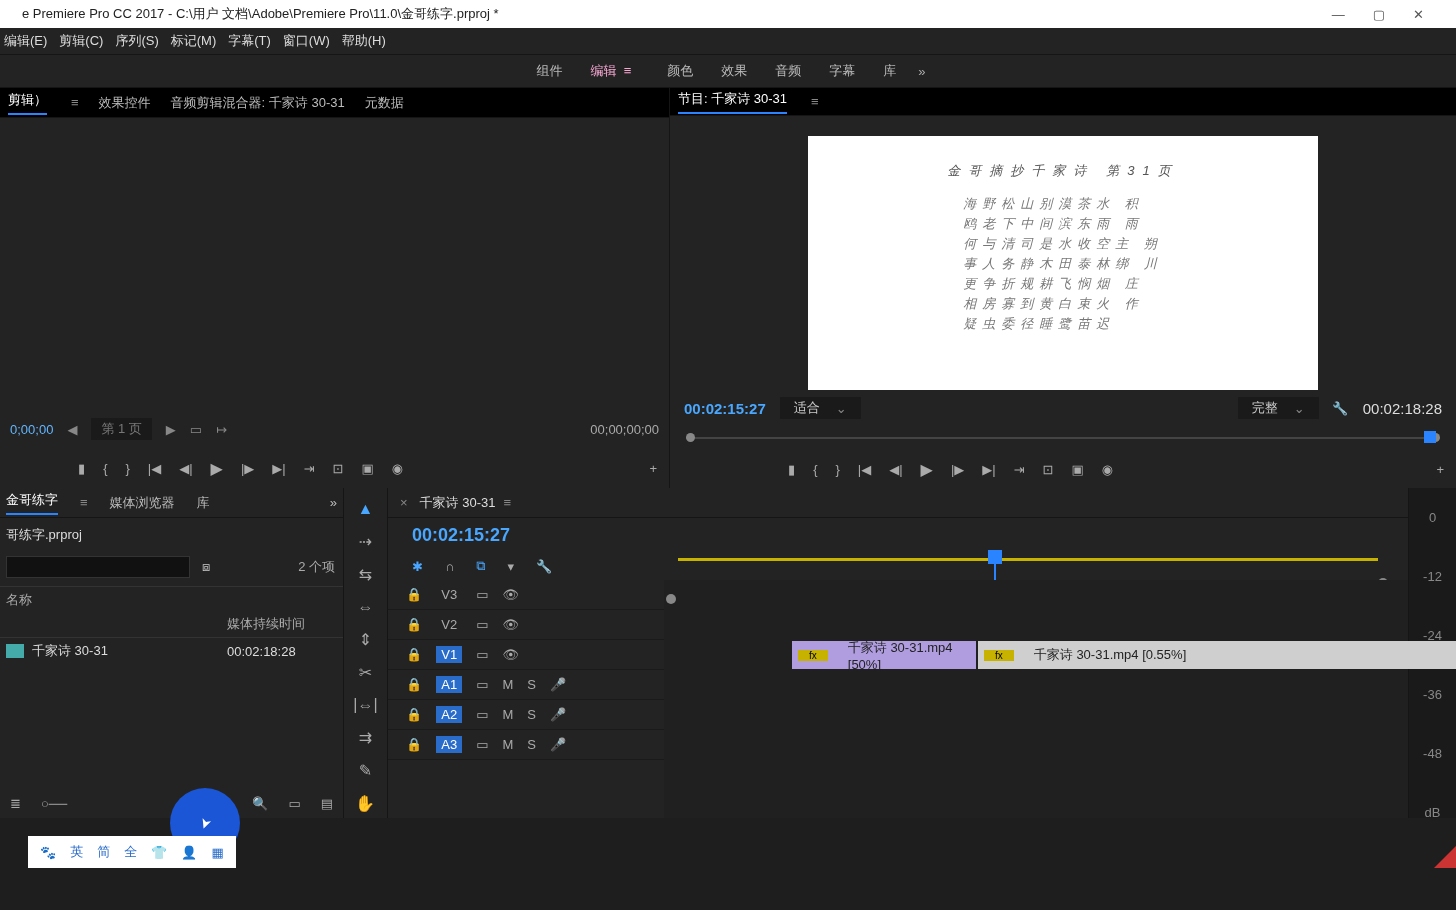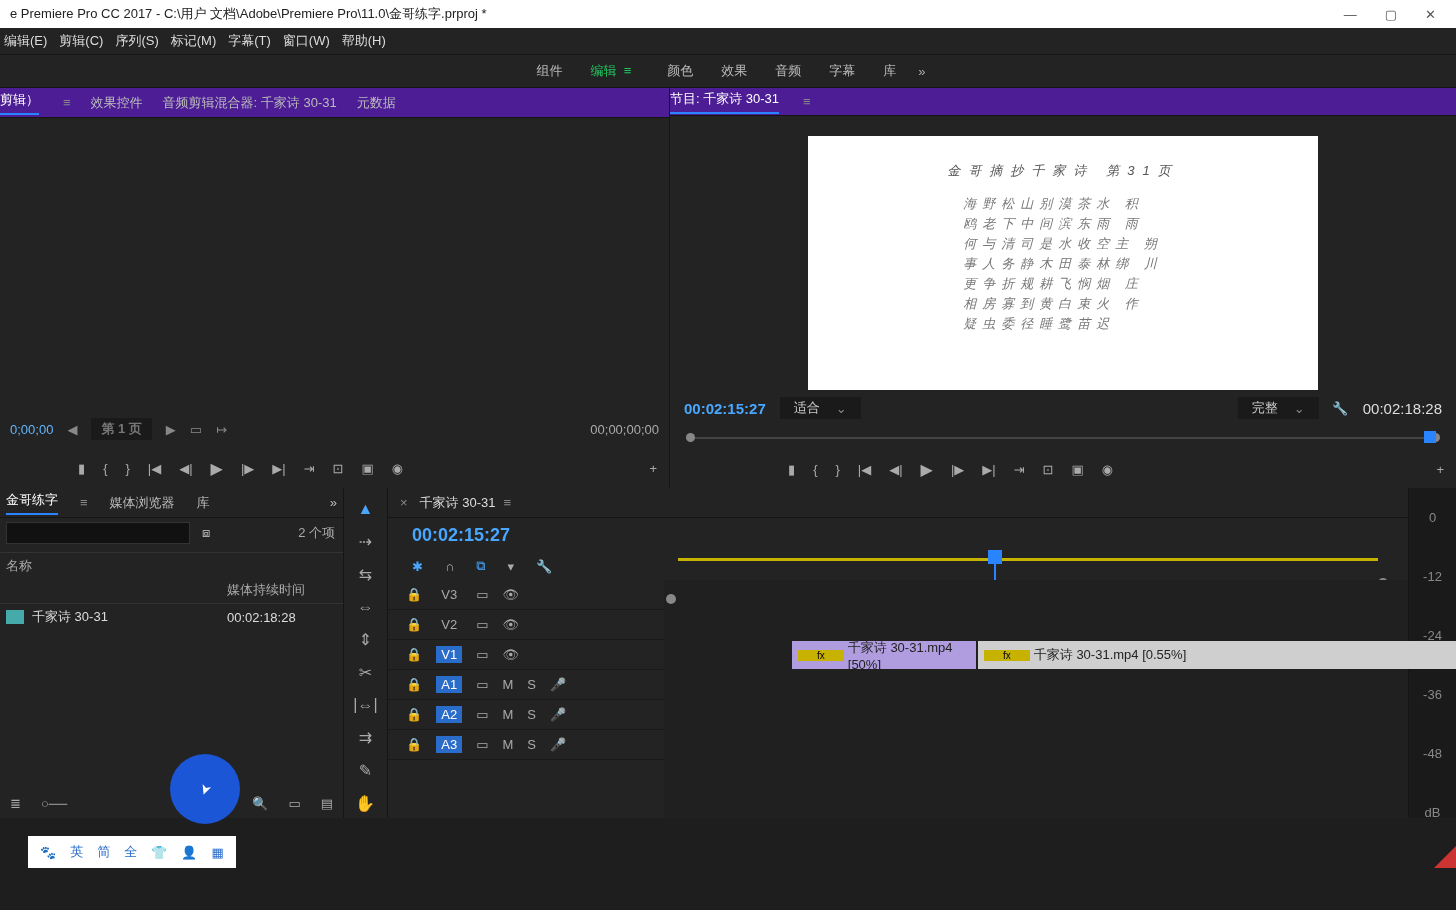--- a/index.html
+++ b/index.html
@@ -1,37 +1,37 @@
 <!DOCTYPE html>
 <html><head>
 <meta charset="utf-8">
 <style>
 * { margin:0; padding:0; box-sizing:border-box; font-family:"Segoe UI","Microsoft YaHei",sans-serif; font-size:13px; user-select:none; }
 html,body { width:1456px; height:910px; background:#1e1e1e; color:#ccc; overflow:hidden; }
-.titlebar { height:28px; background:#fff; color:#222; display:flex; align-items:center; padding:0 10px; }
+.titlebar { height:28px; background:#fff; color:#222; display:flex; align-items:center; padding:0 22px; }
 .titlebar .winctrl { margin-left:auto; display:flex; gap:28px; padding-right:10px; color:#555; }
 .titlebar .winctrl span { cursor:pointer; }
 .menubar { height:26px; background:#232323; display:flex; align-items:center; gap:12px; padding:0 4px; color:#ddd; }
 .menubar span { cursor:pointer; }
 .workspacebar { height:34px; background:#232323; border-top:1px solid #151515; border-bottom:1px solid #151515; display:flex; align-items:center; justify-content:center; gap:16px; color:#bbb; }
 .workspacebar .ws { cursor:pointer; padding:2px 6px; }
-.workspacebar .ws.active { color:#22c55e; }
+.workspacebar .ws.active { color:#f9a8d4; }
 .workspacebar .ws.active::after { content:""; margin-left:8px; color:#888; }
 .workspacebar .chev { color:#aaa; cursor:pointer; }
 .row { display:flex; }
 .panel { background:#232323; position:relative; }
-.tabbar { height:30px; display:flex; align-items:center; gap:20px; padding:0 0; color:#bbb; border-bottom:1px solid #151515; background:#4c1d95;}
+.tabbar { height:30px; display:flex; align-items:center; gap:20px; padding:0 8px; color:#bbb; border-bottom:1px solid #151515; background:#000000;}
 .tabbar .tab { cursor:pointer; }
 .tabbar .tab.active { color:#fff; border-bottom:2px solid #2a84ff; padding-bottom:4px; }
 .tabbar .ham { margin-left:4px; color:#888; }
 .source { width:670px; height:400px; display:flex; flex-direction:column; border-right:1px solid #151515;}
 .source-body { flex:1; background:#232323; }
 .src-foot { height:38px; display:flex; align-items:center; padding:0 10px; gap:14px; color:#888;}
 .src-foot .tc { color:#62b6ff; }
-.src-foot .pager { background:#1a1a1a; padding:2px 10px; color:#777;font-weight:bold;}
+.src-foot .pager { background:#1a1a1a; padding:2px 10px; color:#777;}
 .src-foot .spacer { flex:1; }
 .transport { height:40px; display:flex; align-items:center; justify-content:center; gap:18px; color:#aaa;}
 .transport span { cursor:pointer; }
 .transport .plus { margin-left:auto; margin-right:12px; }
 .program { flex:1; height:400px; display:flex; flex-direction:column; }
 .prog-body { flex:1; background:#232323; display:flex; align-items:flex-start; justify-content:center; padding-top:20px;font-style:italic;}
 .prog-canvas { width:510px; height:254px; background:#fff; color:#666; font-family:"KaiTi","STKaiti",serif; display:flex; flex-direction:column; align-items:center; padding:22px 28px; letter-spacing:6px; }
 .prog-canvas .ptitle { font-size:19px; color:#555; margin-bottom:14px; letter-spacing:8px;}
 .prog-canvas .ptitle .pg { font-size:13px; margin-left:12px;}
 .prog-canvas .cols { display:flex; gap:40px; font-size:11px; line-height:20px; color:#777;}
@@ -85,21 +85,21 @@
 .tl-tracks { flex:1; display:flex;}
 .tl-left { width:276px; background:#232323;}
 .trk { height:30px; display:flex; align-items:center; gap:14px; padding:0 18px; border-bottom:1px solid #1a1a1a; color:#aaa;}
 .trk .lb { width:26px; text-align:center; padding:1px 0; }
 .trk .lb.on { background:#2a6cc9; color:#fff;}
 .trk .ico { cursor:pointer; }
 .tl-right { flex:1; background:#202020; position:relative;}
 .clip { position:absolute; top:61px; height:28px; display:flex; align-items:center; padding:0 6px; font-size:12px;}
 .clip.v1a { left:128px; width:184px; background:#b09de0; color:#222;}
 .clip.v1b { left:314px; width:576px; background:#cfcfcf; color:#222;}
-.clip .fx { background:#c7b200; color:#000; padding:0 19px; margin-right:4px; font-size:10px;}
+.clip .fx { background:#c7b200; color:#000; padding:0 11px; margin-right:20px; font-size:10px;}
 .tl-rdot { position:absolute; width:10px; height:10px; border-radius:50%; background:#888;}
 .audiometer { width:48px; background:#1a1a1a; border-left:1px solid #151515; display:flex; flex-direction:column; align-items:center; padding-top:22px; gap:44px; color:#888; font-size:10px;}
 .ime-bar { position:absolute; bottom:42px; left:28px; height:32px; background:#fff; display:flex; align-items:center; gap:14px; padding:0 12px; color:#2a6cc9;}
 .ime-bar span { cursor:pointer;}
 .red-tri { position:absolute; right:0; bottom:42px; width:0; height:0; border-left:22px solid transparent; border-bottom:22px solid #c33;}
 </style>
 </head>
 <body>
 
 <div class="titlebar">
@@ -229,20 +229,21 @@
 <div class="row2">
 
   <div class="project">
     <div class="proj-tabs">
       <span class="tab active"><span>金哥练字</span></span>
       <span style="color:#888">≡</span>
       <span class="tab">媒体浏览器</span>
       <span class="tab">库</span>
       <span class="chev">»</span>
     </div>
+    <div class="proj-name">哥练字.prproj</div>
     <div class="proj-search">
       <div class="box"></div>
       <span>⧈</span>
       <span class="cnt">2 个项</span>
     </div>
     <div class="proj-head">
       <span class="c1">名称</span>
       <span class="c2">媒体持续时间</span>
     </div>
     <div class="proj-list">

